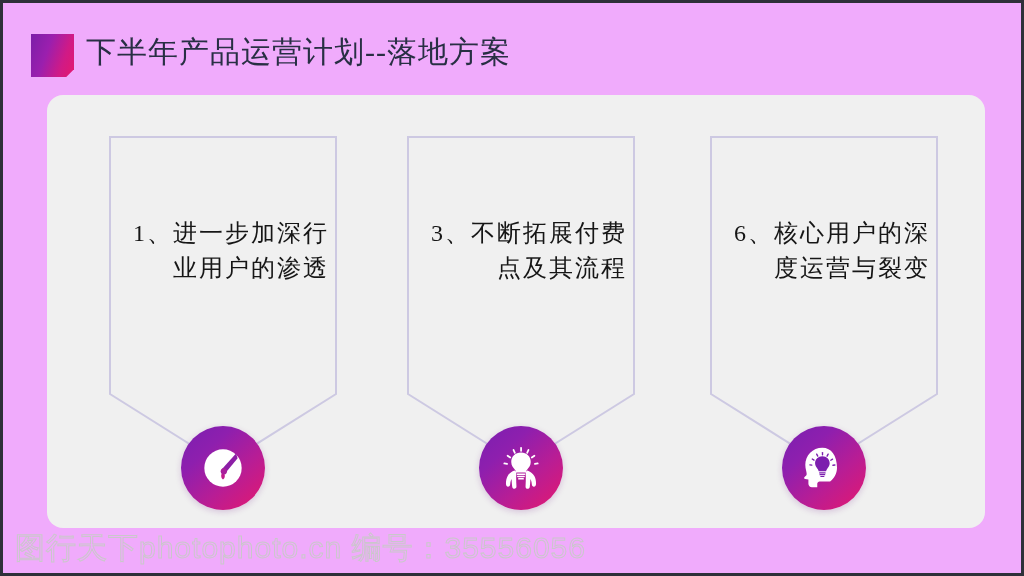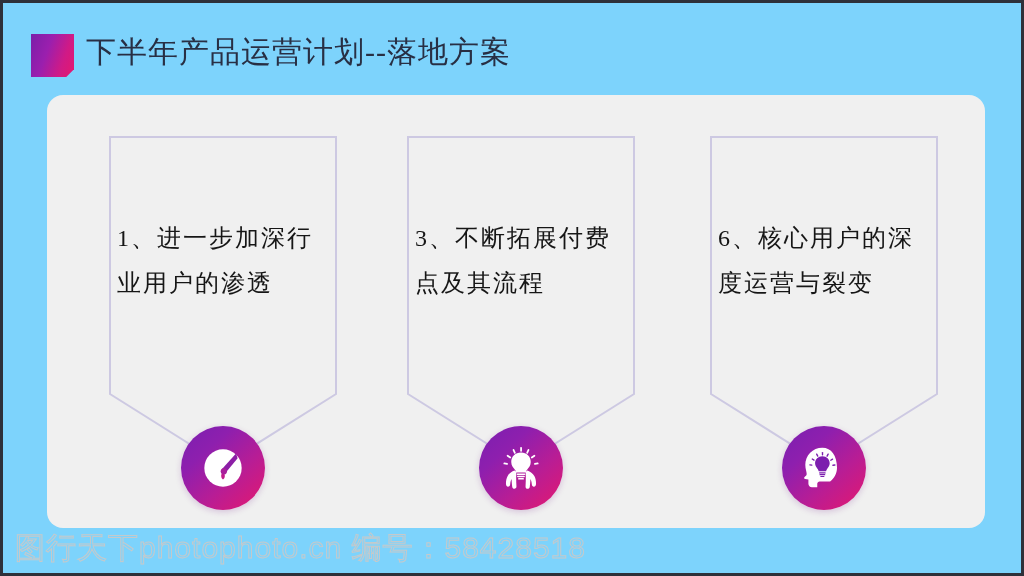--- a/index.html
+++ b/index.html
@@ -11,21 +11,21 @@
     height: 576px;
     background: #ffffff;
     font-family: "Liberation Serif", "DejaVu Serif", serif;
     overflow: hidden;
   }
 
   #slide {
     position: relative;
     width: 1024px;
     height: 576px;
-    background: #7dd3fc;
+    background: #f0abfc;
     box-sizing: border-box;
     border-left: 3px solid #2e3039;
     border-right: 3px solid #2e3039;
     border-top: 3px solid #2e3039;
     border-bottom: 3px solid #2e3039;
     overflow: hidden;
   }
 
   
   #header {
@@ -96,23 +96,23 @@
     display: block;
     width: 228px;
     height: 330px;
   }
 
   .card-text {
     position: absolute;
     left: 8px;
     top: 80px;
     width: 212px;
-    text-align: left;
+    text-align: right;
     font-size: 24px;
-    line-height: 45px;
+    line-height: 35px;
     letter-spacing: 2px;
     color: #161616;
     font-family: "Liberation Serif", "DejaVu Serif", serif;
   }
 
   .card-icon {
     position: absolute;
     left: 50%;
     top: 290px;
     transform: translateX(-50%);
@@ -231,15 +231,15 @@
             <rect x="25.9" y="37.3" width="8.2" height="1.5" rx="0.7"></rect>
             <rect x="26.4" y="39.5" width="7.2" height="1.5" rx="0.7"></rect>
             <rect x="27.4" y="41.7" width="5.2" height="1.5" rx="0.7"></rect>
           </g>
         </svg>
       </div>
     </div>
 
   </div>
 
-  <div id="watermark">图行天下photophoto.cn 编号：58428518</div>
+  <div id="watermark">图行天下photophoto.cn 编号：35556056</div>
 
 </div>
 
 </body></html>

